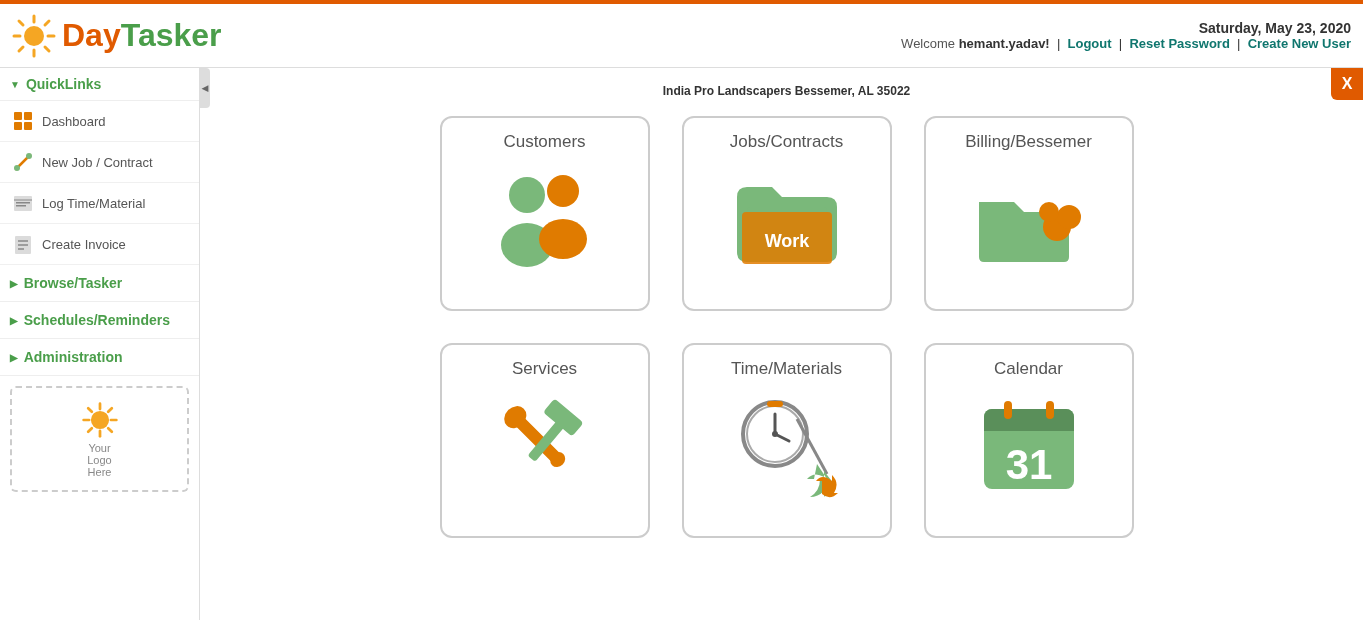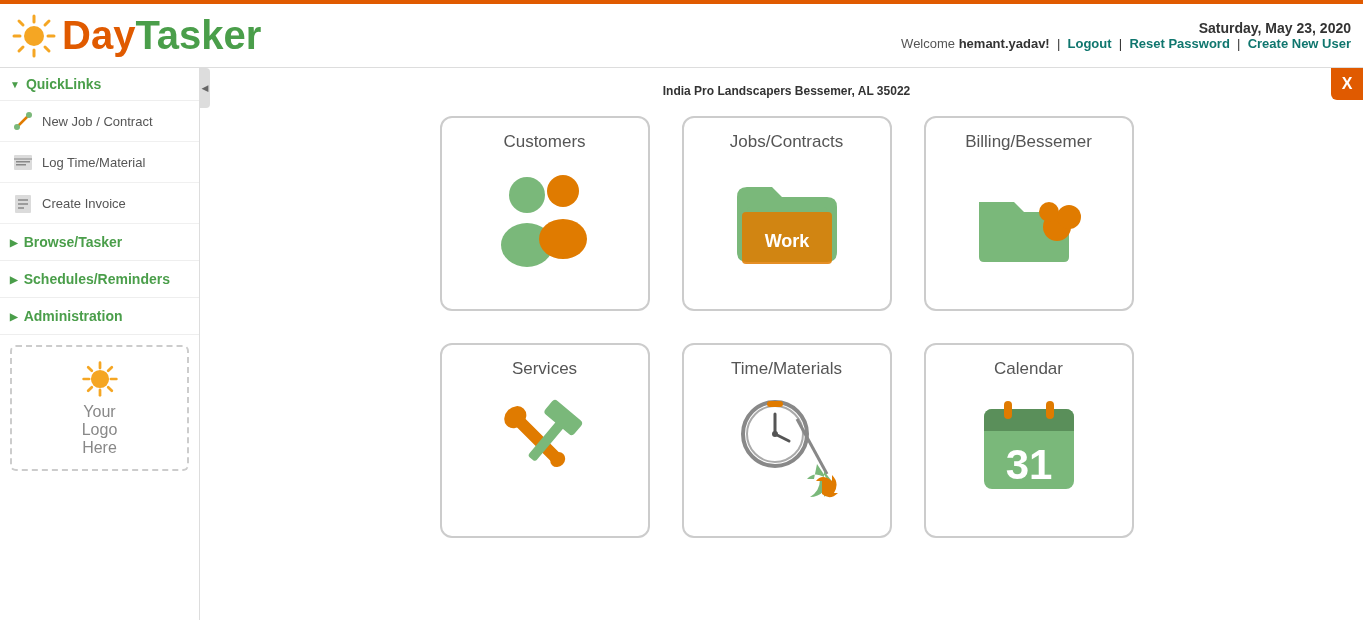--- a/index.html
+++ b/index.html
@@ -15,21 +15,21 @@
       justify-content: space-between;
       padding: 6px 12px;
       height: 68px;
     }
     .logo {
       display: flex;
       align-items: center;
       gap: 6px;
     }
     .logo-text {
-      font-size: 40px;
+      font-size: 32px;
       font-weight: bold;
     }
     .logo-day { color: #e05a00; }
     .logo-tasker { color: #4a9e4a; }
     .logo-sun {
       width: 44px;
       height: 44px;
     }
     .top-right {
       text-align: right;
@@ -114,21 +114,21 @@
     .sidebar-collapsed .arrow {
       font-size: 10px;
       color: #4a9e4a;
     }
 
     .sidebar-logo-area {
       padding: 12px;
       border: 2px dashed #ccc;
       margin: 10px;
       text-align: center;
-      font-size: 16px;
+      font-size: 11px;
       color: #888;
       border-radius: 6px;
     }
 
     
     .collapse-handle {
       position: absolute;
       left: 198px;
       top: 50%;
       transform: translateY(-50%);
@@ -256,20 +256,31 @@
 
 <div class="main-layout">
 
   <div class="sidebar">
 
     <div class="sidebar-section-header">
       <span class="arrow">▼</span>
       <span>QuickLinks</span>
     </div>
 
+    <div class="sidebar-item">
+      <div class="item-icon">
+        <svg width="20" height="20" viewBox="0 0 20 20">
+          <rect x="1" y="1" width="8" height="8" fill="#e07b00" rx="1"></rect>
+          <rect x="11" y="1" width="8" height="8" fill="#e07b00" rx="1"></rect>
+          <rect x="1" y="11" width="8" height="8" fill="#e07b00" rx="1"></rect>
+          <rect x="11" y="11" width="8" height="8" fill="#e07b00" rx="1"></rect>
+        </svg>
+      </div>
+      <span>Dashboard</span>
+    </div>
 
 
     <div class="sidebar-item">
       <div class="item-icon">
         <svg width="20" height="20" viewBox="0 0 20 20">
           <line x1="3" y1="17" x2="17" y2="3" stroke="#e07b00" stroke-width="2.5" stroke-linecap="round"></line>
           <circle cx="4" cy="16" r="3" fill="#7ab87a"></circle>
           <circle cx="16" cy="4" r="3" fill="#7ab87a"></circle>
         </svg>
       </div>

